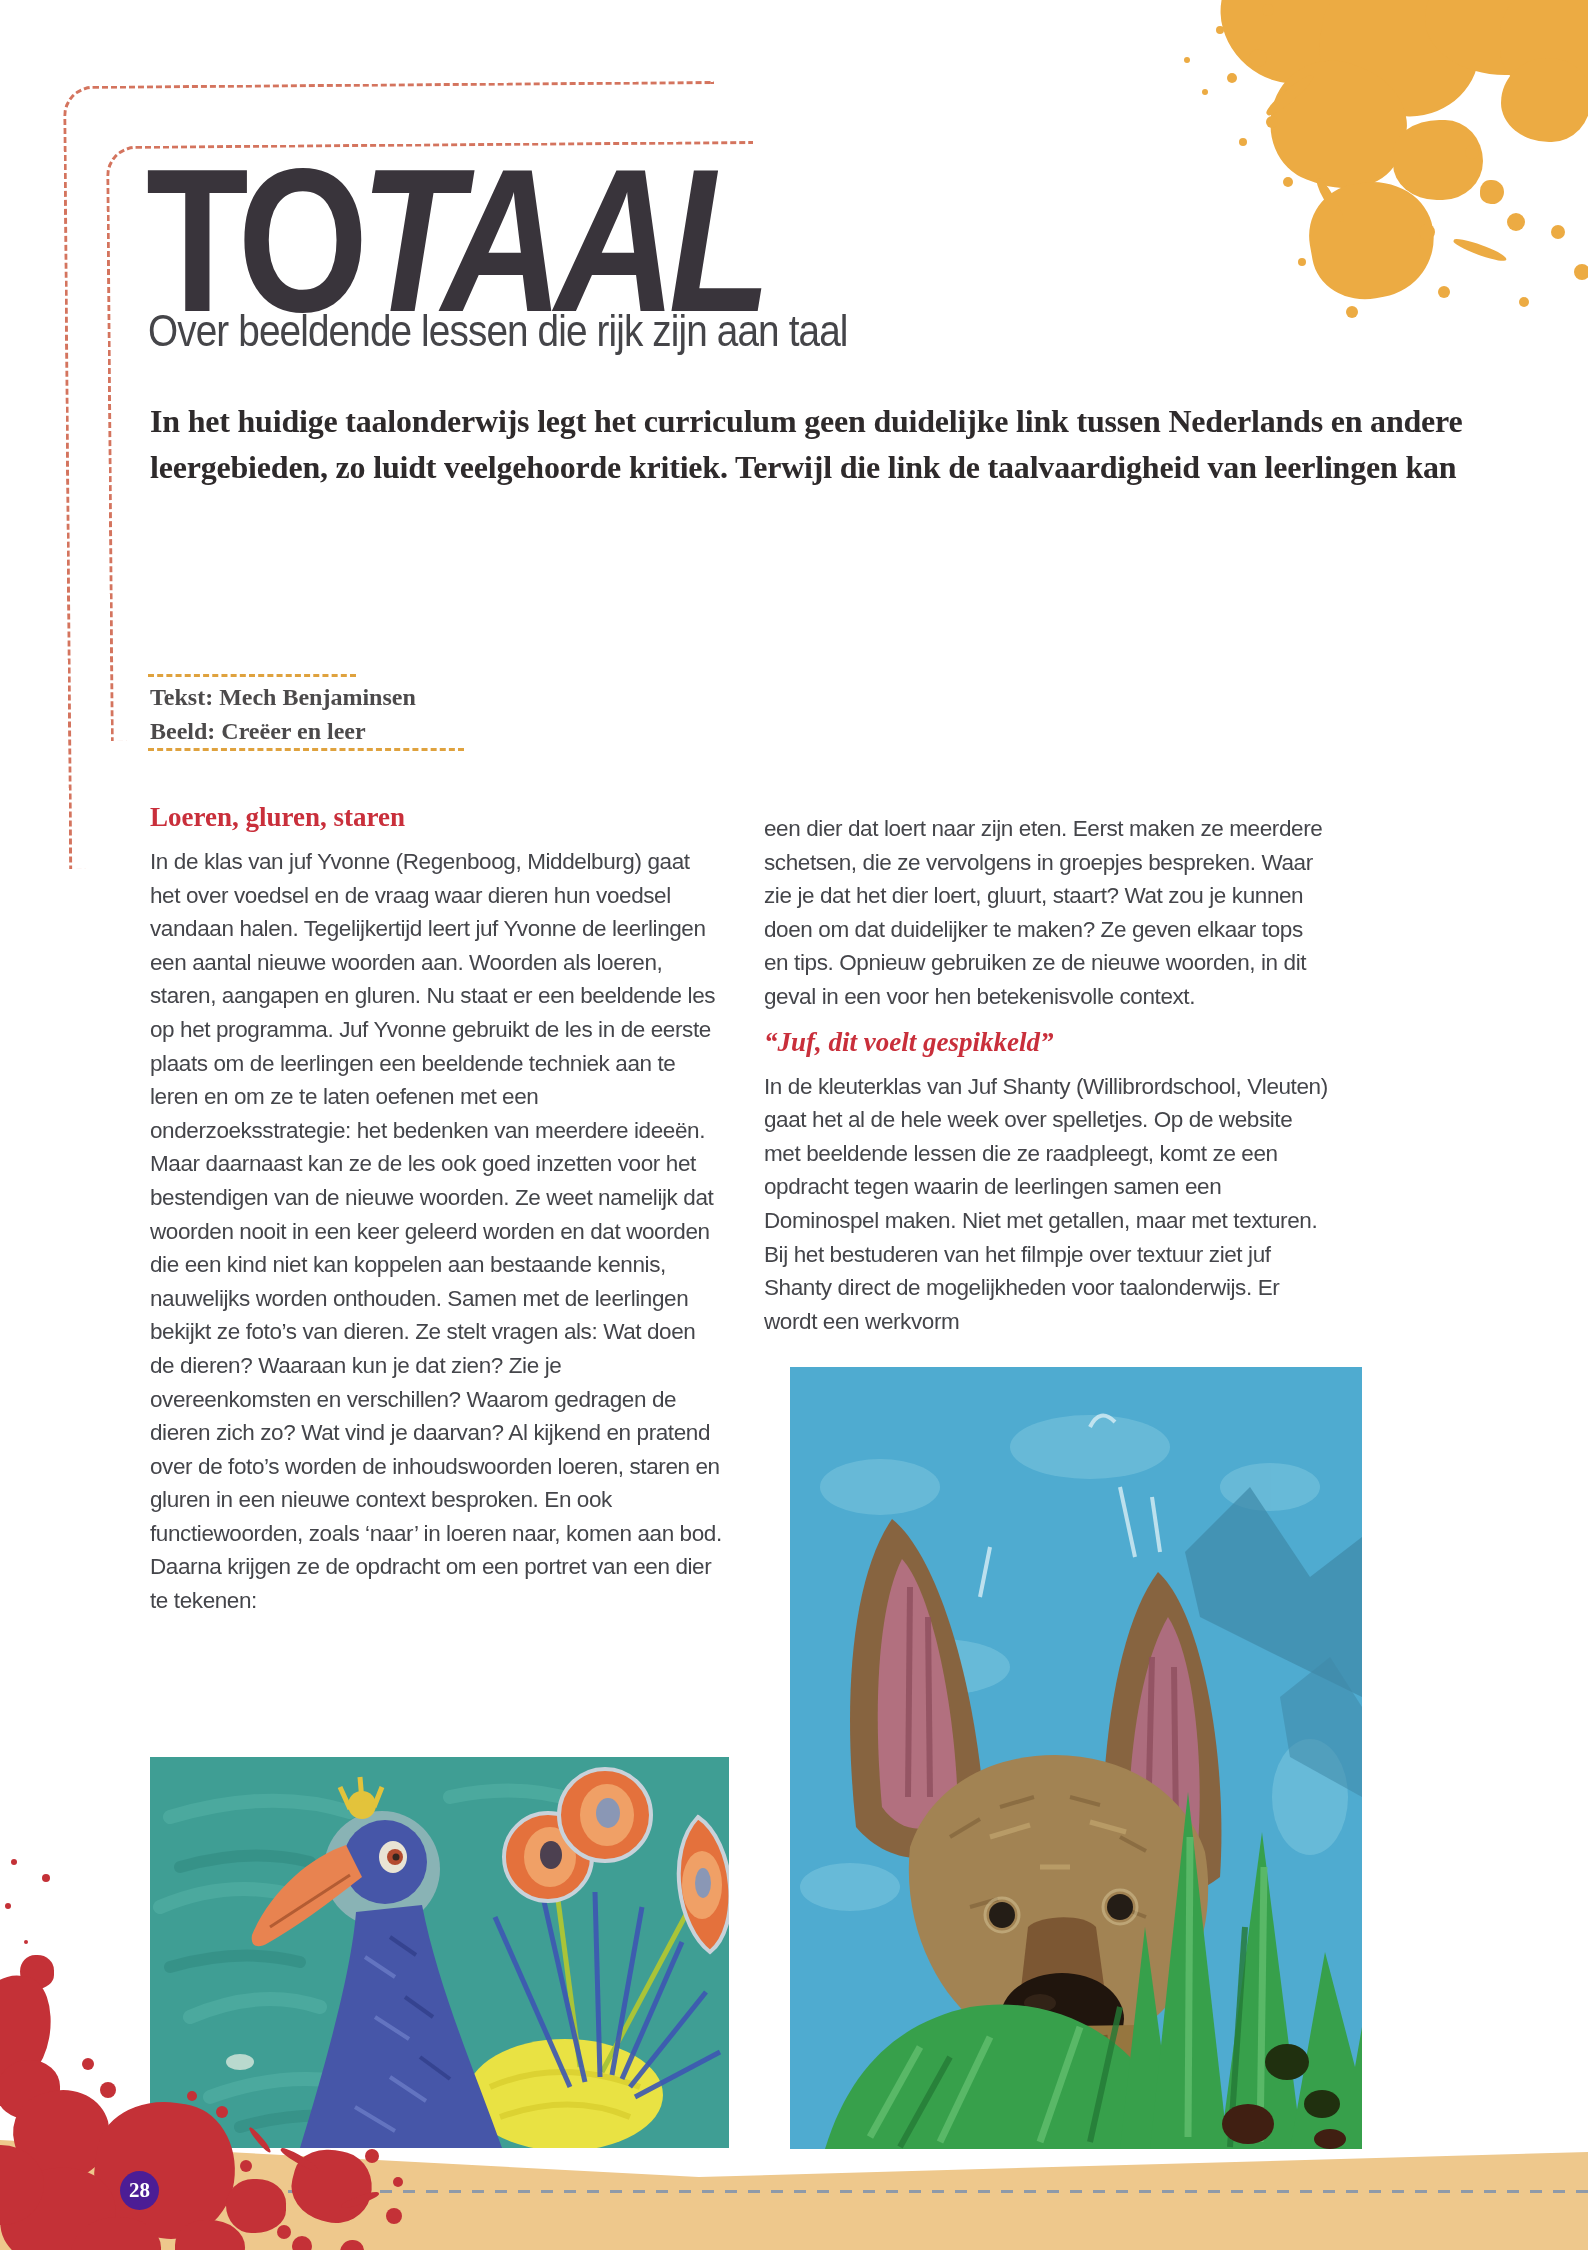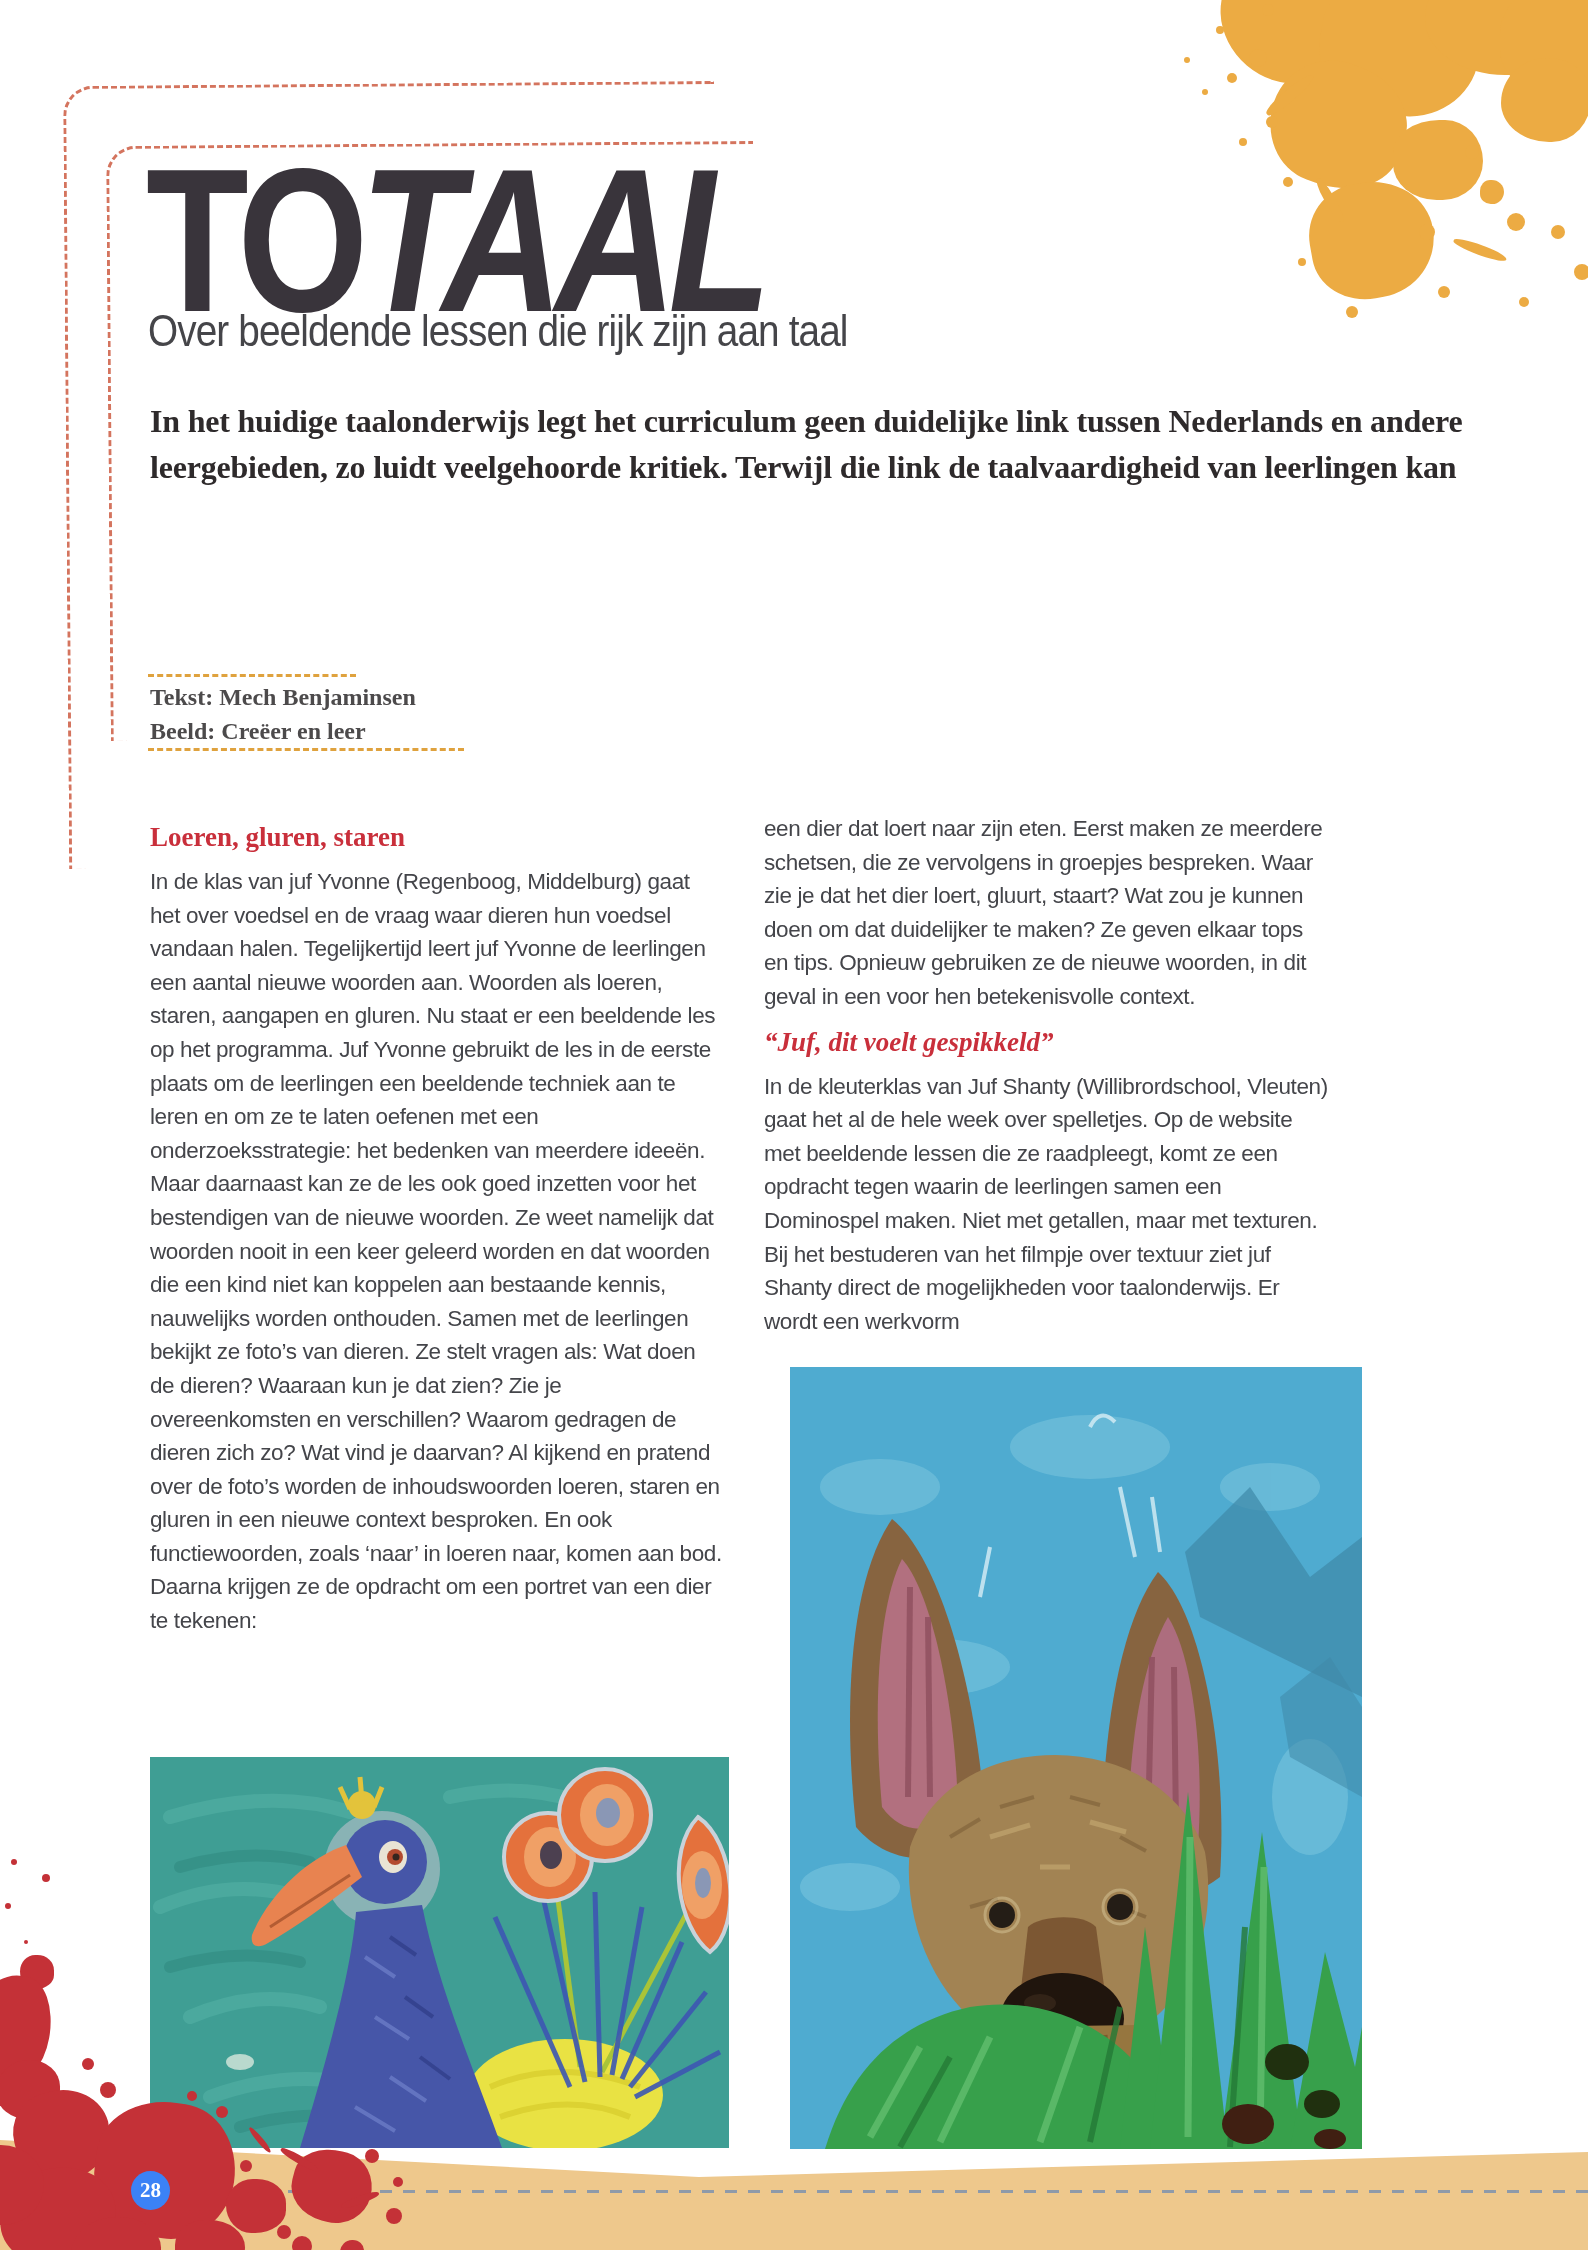--- a/index.html
+++ b/index.html
@@ -28,42 +28,42 @@
   .dash-orange{position:absolute;height:0;border-top:3px dashed #dfa23e;}
   .credits{position:absolute;left:150px;top:680px;font-family:"Liberation Serif",serif;font-weight:700;
            font-size:24px;line-height:34px;color:#4c4a4b;}
 
   
   .col{position:absolute;font-size:22.5px;line-height:33.6px;letter-spacing:-0.4px;color:#44454a;}
   .col p{margin:0;}
   .col h3{margin:0 0 11px 0;font-family:"Liberation Serif",serif;font-weight:700;font-size:27px;
           line-height:34px;color:#c92f3b;letter-spacing:0;}
   .col h3.mt{margin-top:11px;font-style:italic;}
-  .col-left{left:150px;top:820px;width:572px;}
+  .col-left{left:150px;top:800px;width:572px;}
   .col-right{left:764px;top:812px;width:566px;}
 
   
   .caption{position:absolute;left:150px;top:1608px;width:576px;text-align:right;font-style:italic;
            font-size:23px;line-height:31px;color:#3e3f43;letter-spacing:-0.2px;}
 
   
   .art{position:absolute;display:block;}
 
   
   .band{position:absolute;left:0;top:2130px;width:1588px;height:120px;background:#eec88c;
         clip-path:polygon(0 10px,44% 47px,100% 22px,100% 120px,0 120px);}
   .rule-gray{position:absolute;left:150px;top:2190px;width:1438px;height:3px;
              background:repeating-linear-gradient(90deg,#8e9aa9 0 12px,transparent 12px 23px);}
 
   
   .blob{position:absolute;}
 
   
-  .pagenum{position:absolute;left:131px;top:2171px;width:39px;height:39px;border-radius:50%;
-           background:#3b82f6;color:#fff;font-family:"Liberation Serif",serif;font-weight:700;
+  .pagenum{position:absolute;left:120px;top:2171px;width:39px;height:39px;border-radius:50%;
+           background:#4c1d95;color:#fff;font-family:"Liberation Serif",serif;font-weight:700;
            font-size:21px;display:flex;align-items:center;justify-content:center;}
 </style>
 </head>
 <body>
 
 <div class="page">
 
   <div class="frame frame-outer"></div>
   <div class="frame frame-inner"></div>
 

